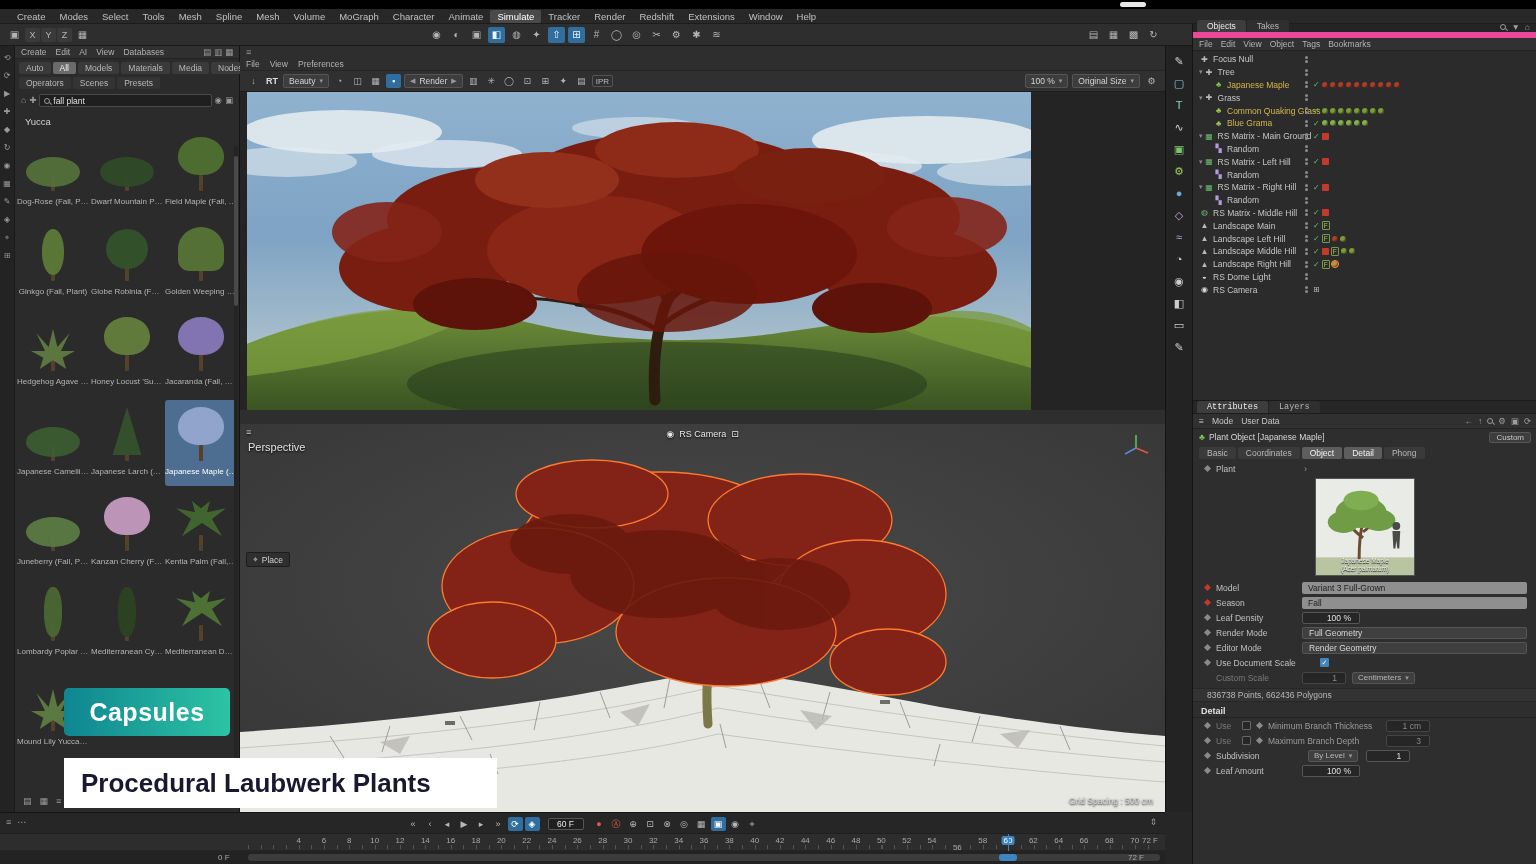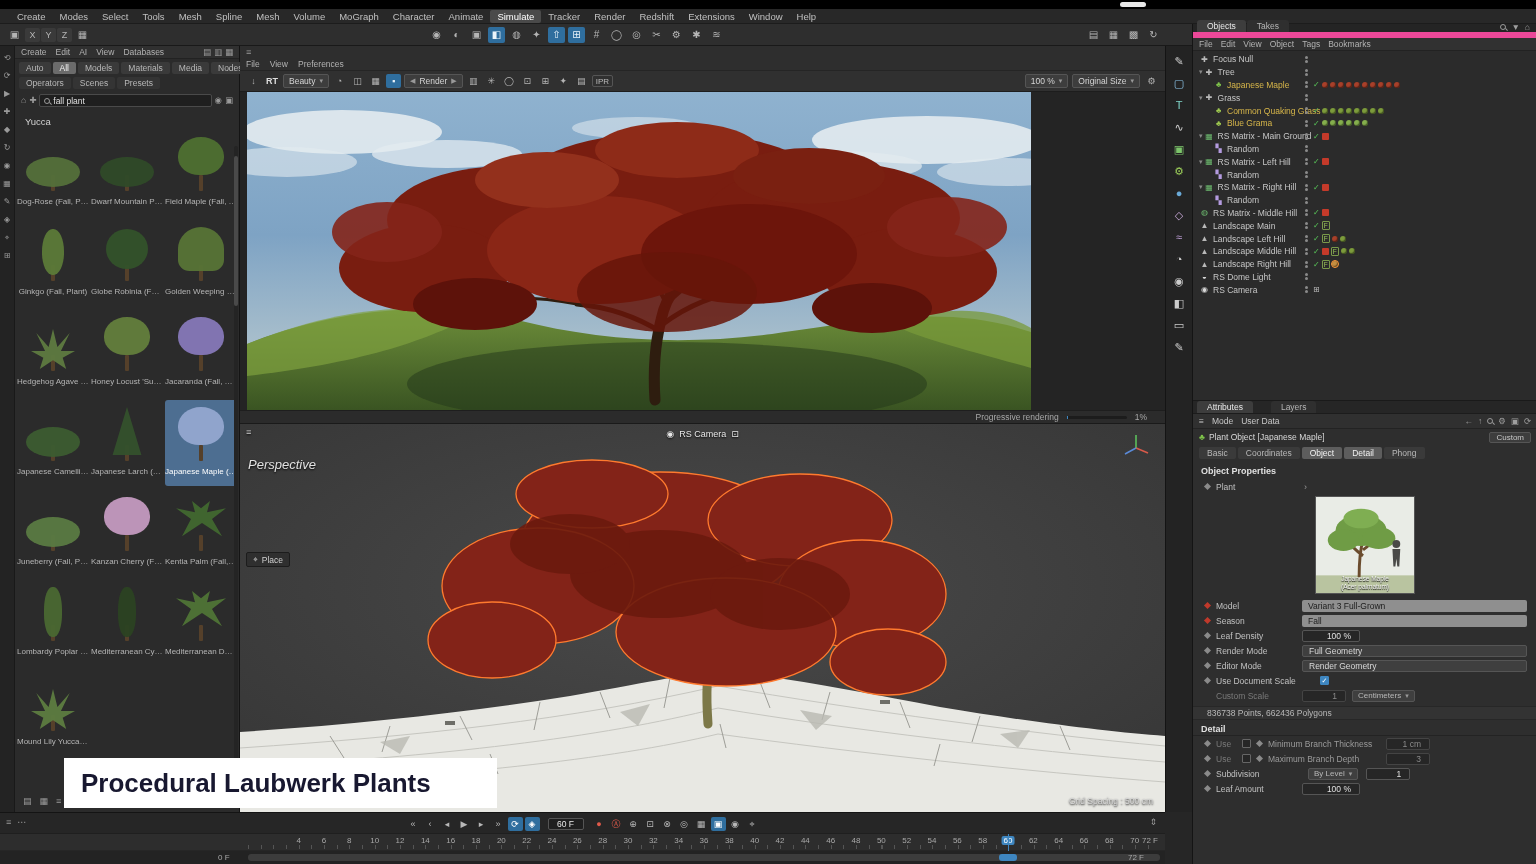--- a/index.html
+++ b/index.html
@@ -75,21 +75,21 @@
   .rv-right{margin-left:auto;display:flex;gap:4px;align-items:center;}
   .ipr-chip{font-size:8px;border:1px solid #555;padding:0 3px;border-radius:2px;color:#bbb;height:12px;display:inline-flex;align-items:center;}
   .render-wrap{position:absolute;left:0;top:46px;width:925px;height:318px;background:#242424;}
   .render-svg{position:absolute;left:7px;top:0;width:784px;height:318px;display:block;}
   .prog{position:absolute;left:0;top:364px;width:925px;height:14px;background:#2b2b2b;border-top:1px solid #1e1e1e;border-bottom:1px solid #1a1a1a;display:flex;align-items:center;justify-content:flex-end;gap:8px;padding-right:18px;font-size:8.5px;color:#a8a8a8;}
   .prog-track{width:60px;height:3px;background:#1c1c1c;border-radius:2px;position:relative;}
   .prog-track::after{content:"";position:absolute;left:0;top:0;height:3px;width:1px;background:#3e86c0;}
   .viewport{position:absolute;left:0;top:378px;width:925px;height:388px;background:#3a3a3a;}
   .vp-svg{position:absolute;left:0;top:0;width:925px;height:388px;display:block;}
   .vp-burger{position:absolute;left:6px;top:3px;font-size:9px;color:#cfcfcf;text-shadow:0 1px 2px #000;}
-  .vp-label{position:absolute;left:8px;top:33px;font-size:13px;color:#e2e2e2;text-shadow:0 1px 2px #000;font-style:italic;}
+  .vp-label{position:absolute;left:8px;top:17px;font-size:11px;color:#e2e2e2;text-shadow:0 1px 2px #000;}
   .vp-cam{position:absolute;left:50%;transform:translateX(-50%);top:5px;display:flex;gap:5px;align-items:center;font-size:9px;color:#e8e8e8;text-shadow:0 1px 2px #000;}
   .gizmo{position:absolute;right:14px;top:8px;width:30px;height:30px;}
   .place-chip{position:absolute;left:6px;top:128px;background:#2f2f2f;border:1px solid #1c1c1c;border-radius:2px;font-size:8.5px;color:#cfcfcf;padding:1px 6px;display:flex;gap:4px;align-items:center;}
   .grid-info{position:absolute;right:12px;bottom:6px;font-size:8.5px;color:#d8d8d8;text-shadow:0 1px 2px #000;}
 
   
   .right-rail{position:absolute;left:1165px;top:46px;width:27px;height:766px;background:#232323;border-left:1px solid #141414;display:flex;flex-direction:column;align-items:center;padding-top:10px;gap:11px;}
   .rrbtn{font-size:11px;line-height:1;}
 
   
@@ -109,21 +109,21 @@
   .dots i{width:3px;height:3px;border-radius:50%;background:#8a8a8a;display:block;}
   .ochk{color:#59c959;font-size:8px;}
   .orc{width:7px;height:7px;background:#c43a2a;border-radius:1px;display:inline-block;}
   .oft{font-size:6.5px;border:1px solid #7a9a4a;color:#9eca5a;padding:0 1px;border-radius:1px;line-height:7px;}
   .otg{font-size:8px;color:#b8b8b8;}
   .osw{width:6px;height:6px;border-radius:50%;background:#888;box-shadow:inset -1px -1px 1px rgba(0,0,0,.5);display:inline-block;}
   .osw.sel{background:#c49042;outline:1px solid #ff9a3a;}
 
   
   .attr{position:absolute;left:0;top:376px;width:344px;height:464px;background:#2e2e2e;border-top:1px solid #1a1a1a;}
-  .attr-tabs{display:flex;height:13px;background:#262626;padding-left:4px;gap:18px;align-items:flex-end;border-bottom:1px solid #1c1c1c;}
+  .attr-tabs{display:flex;height:13px;background:#262626;padding-left:4px;gap:1px;align-items:flex-end;border-bottom:1px solid #1c1c1c;font-family:Liberation Mono, monospace;}
   .attr-mode{display:flex;align-items:center;gap:8px;height:15px;padding:0 6px;background:#303030;border-bottom:1px solid #232323;font-size:8.5px;}
   .attr-hicons{margin-left:auto;display:flex;gap:5px;align-items:center;font-size:8.5px;color:#9f9f9f;}
   .attr-obj{display:flex;align-items:center;gap:4px;height:16px;padding:0 6px;font-size:8.5px;color:#d8d8d8;}
   .leafic{color:#7ec34a;font-size:9px;}
   .custom-chip{margin-left:auto;background:#3d3d3d;border:1px solid #555;border-radius:2px;padding:0 6px;font-size:8px;color:#c8c8c8;height:11px;display:flex;align-items:center;}
   .attr-stabs{display:flex;gap:2px;padding:2px 6px;}
   .stab{font-size:8.5px;background:#3a3a3a;color:#b8b8b8;border-radius:2px;padding:1px 8px;}
   .stab.active{background:#5d5d5d;color:#f0f0f0;}
   .attr-sec{font-size:9px;font-weight:bold;color:#e0e0e0;padding:5px 8px 3px;}
   .arow{display:flex;align-items:center;height:15px;padding-left:12px;font-size:8.5px;color:#c0c0c0;position:relative;}
@@ -534,25 +534,20 @@
           <ellipse cx="562" cy="84" rx="76" ry="28" fill="#7a2011"></ellipse>
           <ellipse cx="228" cy="212" rx="62" ry="26" fill="#5d120a"></ellipse>
           <ellipse cx="625" cy="216" rx="60" ry="25" fill="#5d120a"></ellipse>
           <ellipse cx="420" cy="200" rx="90" ry="40" fill="#661509" opacity=".85"></ellipse>
           <ellipse cx="140" cy="140" rx="55" ry="30" fill="#84251a" opacity=".9"></ellipse>
           <ellipse cx="700" cy="135" rx="60" ry="30" fill="#84251a" opacity=".9"></ellipse>
         </g>
       </svg>
     </div>
 
-    <div class="prog">
-      <span>Progressive rendering</span>
-      <span class="prog-track"></span>
-      <span>1%</span>
-    </div>
 
     <div class="viewport">
       <svg class="vp-svg" viewBox="0 0 925 388" preserveAspectRatio="none">
         <defs>
           <radialGradient id="vbg" cx="0.5" cy="0.42" r="0.75">
             <stop offset="0" stop-color="#4a4a4a"></stop>
               <stop offset="1" stop-color="#353535"></stop>
           </radialGradient>
         </defs>
         <rect width="925" height="388" fill="url(#vbg)"></rect>
@@ -926,21 +921,20 @@
         <span>Plant Object [Japanese Maple]</span>
         <span class="custom-chip">Custom</span>
       </div>
       <div class="attr-stabs">
           <span class="stab">Basic</span>
           <span class="stab">Coordinates</span>
           <span class="stab active">Object</span>
           <span class="stab active">Detail</span>
           <span class="stab">Phong</span>
         </div>
-      <div class="attr-sec">Object Properties</div>
 
       <div class="arow">
         <span class="diam"></span>
         <span class="albl">Plant</span>
         <span class="expand-arrow">›</span>
       </div>
 
       <div class="plant-thumb">
         <svg viewBox="0 0 100 98" width="98" height="96">
           <rect width="100" height="98" fill="#e9ece6"></rect>
@@ -1091,36 +1085,37 @@
         <span class="tick" style="left: 704px;">36</span>
         <span class="tick" style="left: 729.333px;">38</span>
         <span class="tick" style="left: 754.667px;">40</span>
         <span class="tick" style="left: 780px;">42</span>
         <span class="tick" style="left: 805.333px;">44</span>
         <span class="tick" style="left: 830.667px;">46</span>
         <span class="tick" style="left: 856px;">48</span>
         <span class="tick" style="left: 881.333px;">50</span>
         <span class="tick" style="left: 906.667px;">52</span>
         <span class="tick" style="left: 932px;">54</span>
-        <span class="tick" style="left: 957.333px;">56</span>
+        <span class="tick" style="left: 957.333px; margin-top: 7px;">56</span>
         <span class="tick" style="left: 982.667px;">58</span>
         <span class="tick cur" style="left: 1008px;">60</span>
         <span class="tick" style="left: 1033.33px;">62</span>
         <span class="tick" style="left: 1058.67px;">64</span>
         <span class="tick" style="left: 1084px; text-align: right;">66</span>
         <span class="tick" style="left: 1109.33px;">68</span>
         <span class="tick" style="left: 1134.67px;">70</span>
         <span class="tick" style="left: 1160px; transform: translateX(-100%);">72 F</span>
         <div class="playhead" style="left: 1008px;"></div>
       </div>
     <div class="tl-range">
       <span class="rlabel" style="left:218px">0 F</span>
       <div class="rtrack">
         <div class="rthumb"></div>
         <div class="rmark" style="left: 751px;"></div>
       </div>
       <span class="rlabel" style="left:1128px">72 F</span>
     </div>
   </div>
 
+  <div class="badge">Capsules</div>
   <div class="title-card">Procedural Laubwerk Plants</div>
 
 </div>
 
 </body></html>

